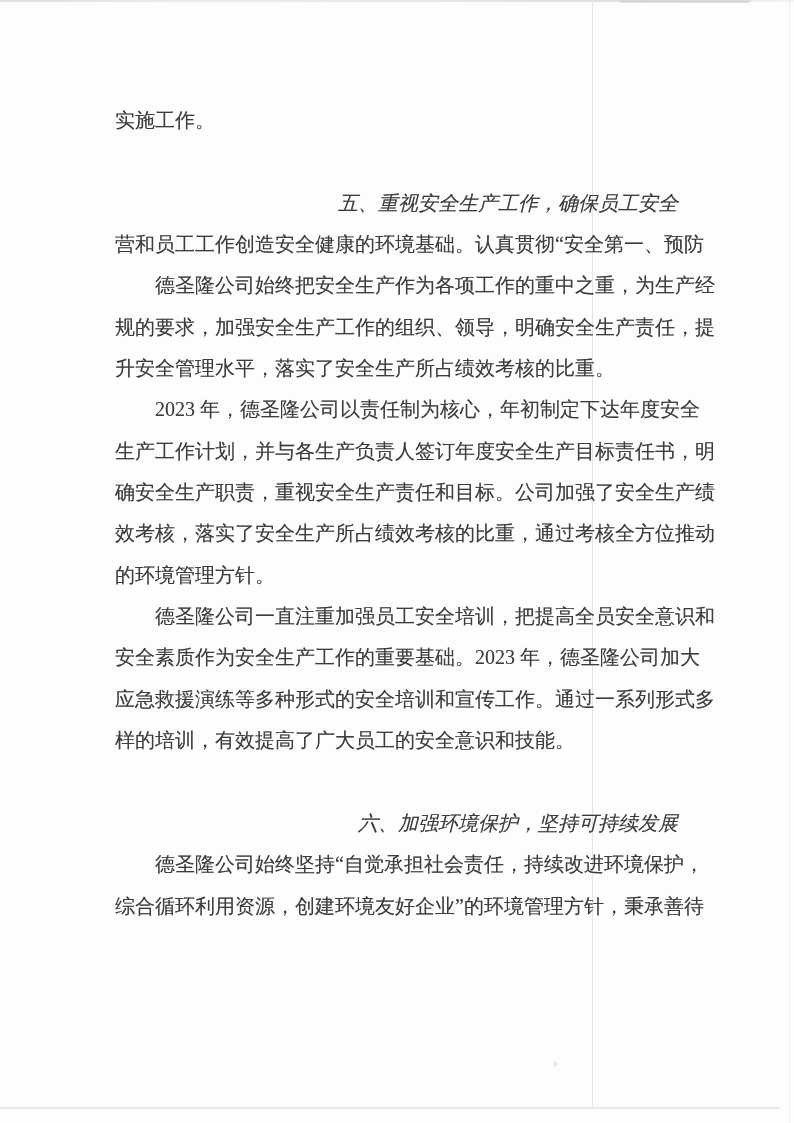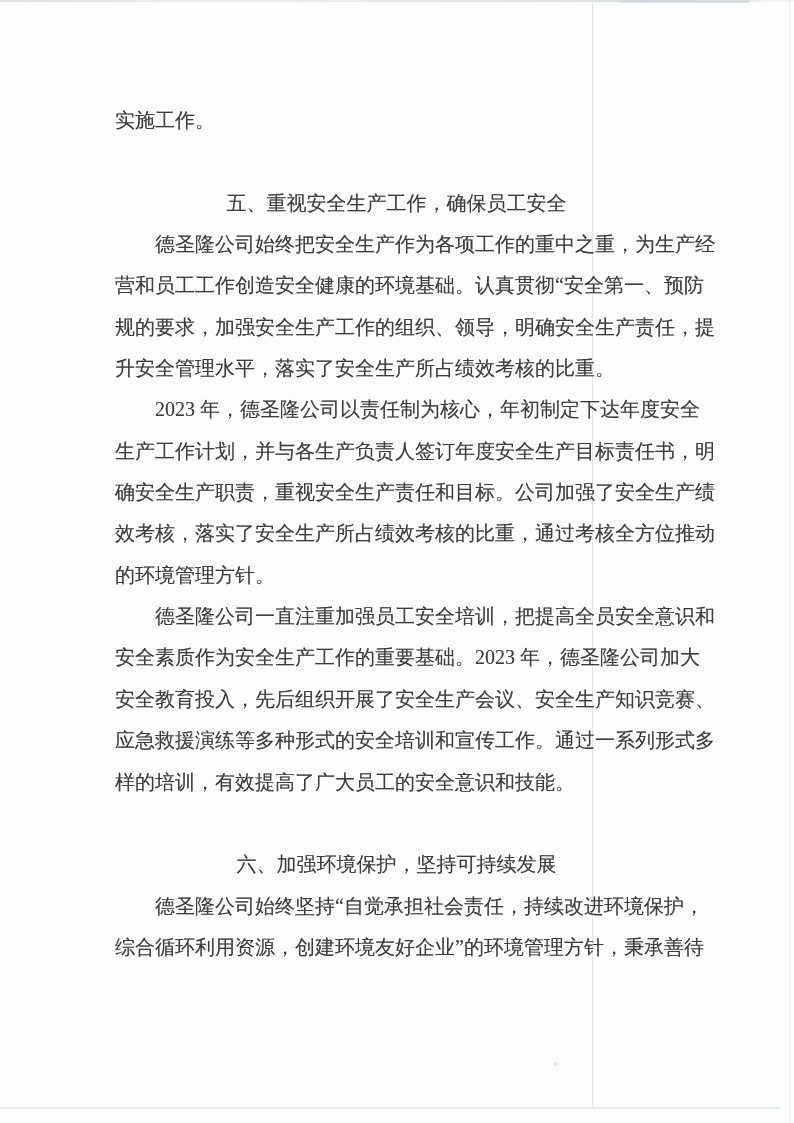--- a/index.html
+++ b/index.html
@@ -56,56 +56,55 @@
     line-height: 41.35px;
     white-space: nowrap;
     overflow: visible;
   }
   .line.just {
     text-align: justify;
     text-align-last: justify;
     text-justify: inter-ideograph;
   }
   .line.indent { text-indent: 40px; }
-  .line.heading { text-align: center; }
+  .line.heading { text-align: right; font-style: italic; }
   .line.blank { }
 </style>
 </head>
 <body>
 
 <div class="page" style="background: rgb(253, 253, 253);">
   <div class="artifact top-edge"></div>
   <div class="artifact top-edge-smudge"></div>
   <div class="artifact crease-v"></div>
   <div class="artifact right-edge"></div>
   <div class="artifact bottom-edge"></div>
   <div class="artifact speck" style="left:554px; top:1062px;"></div>
 
   <div class="content" style="color: rgb(61, 61, 61);">
     <div class="line">实施工作。</div>
     <div id="sections">
         <div class="line blank"></div>
         <div class="line heading">五、重视安全生产工作，确保员工安全</div>
         <div>
+          <div class="line just">营和员工工作创造安全健康的环境基础。认真贯彻“安全第一、预防</div>
           <div class="line indent just">德圣隆公司始终把安全生产作为各项工作的重中之重，为生产经</div>
-          <div class="line just">营和员工工作创造安全健康的环境基础。认真贯彻“安全第一、预防</div>
           <div class="line just">规的要求，加强安全生产工作的组织、领导，明确安全生产责任，提</div>
           <div class="line">升安全管理水平，落实了安全生产所占绩效考核的比重。</div>
         </div>
         <div>
           <div class="line indent just">2023 年，德圣隆公司以责任制为核心，年初制定下达年度安全</div>
           <div class="line just">生产工作计划，并与各生产负责人签订年度安全生产目标责任书，明</div>
           <div class="line just">确安全生产职责，重视安全生产责任和目标。公司加强了安全生产绩</div>
           <div class="line just">效考核，落实了安全生产所占绩效考核的比重，通过考核全方位推动</div>
           <div class="line">的环境管理方针。</div>
         </div>
         <div>
           <div class="line indent just">德圣隆公司一直注重加强员工安全培训，把提高全员安全意识和</div>
           <div class="line just">安全素质作为安全生产工作的重要基础。2023 年，德圣隆公司加大</div>
-          <div class="line just">安全教育投入，先后组织开展了安全生产会议、安全生产知识竞赛、</div>
           <div class="line just">应急救援演练等多种形式的安全培训和宣传工作。通过一系列形式多</div>
           <div class="line">样的培训，有效提高了广大员工的安全意识和技能。</div>
         </div>
         <div class="line blank"></div>
         <div class="line heading">六、加强环境保护，坚持可持续发展</div>
         <div>
           <div class="line indent just">德圣隆公司始终坚持“自觉承担社会责任，持续改进环境保护，</div>
           <div class="line just">综合循环利用资源，创建环境友好企业”的环境管理方针，秉承善待</div>
         </div>
       </div>

